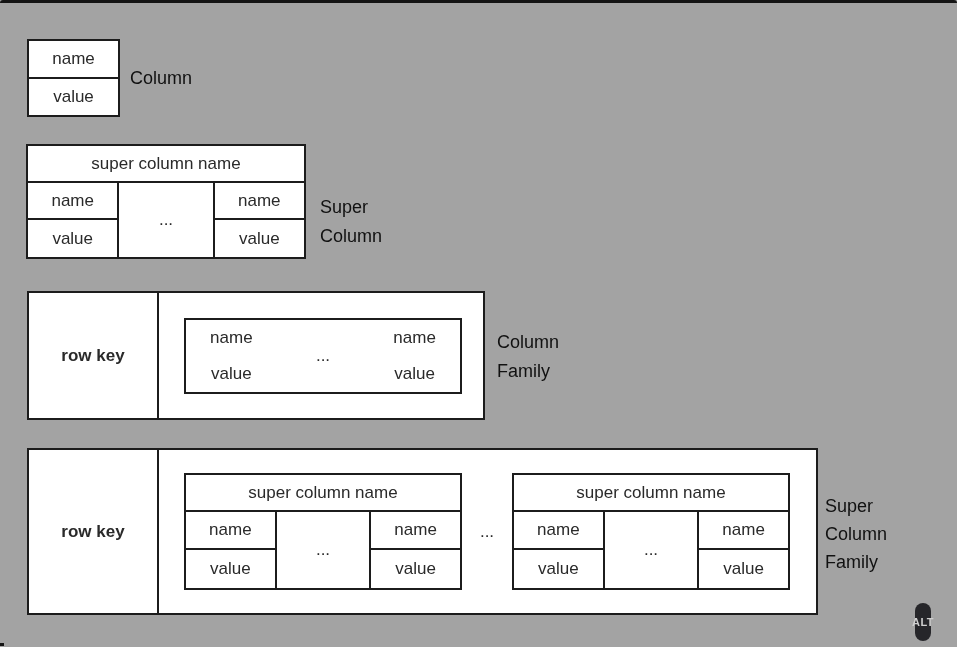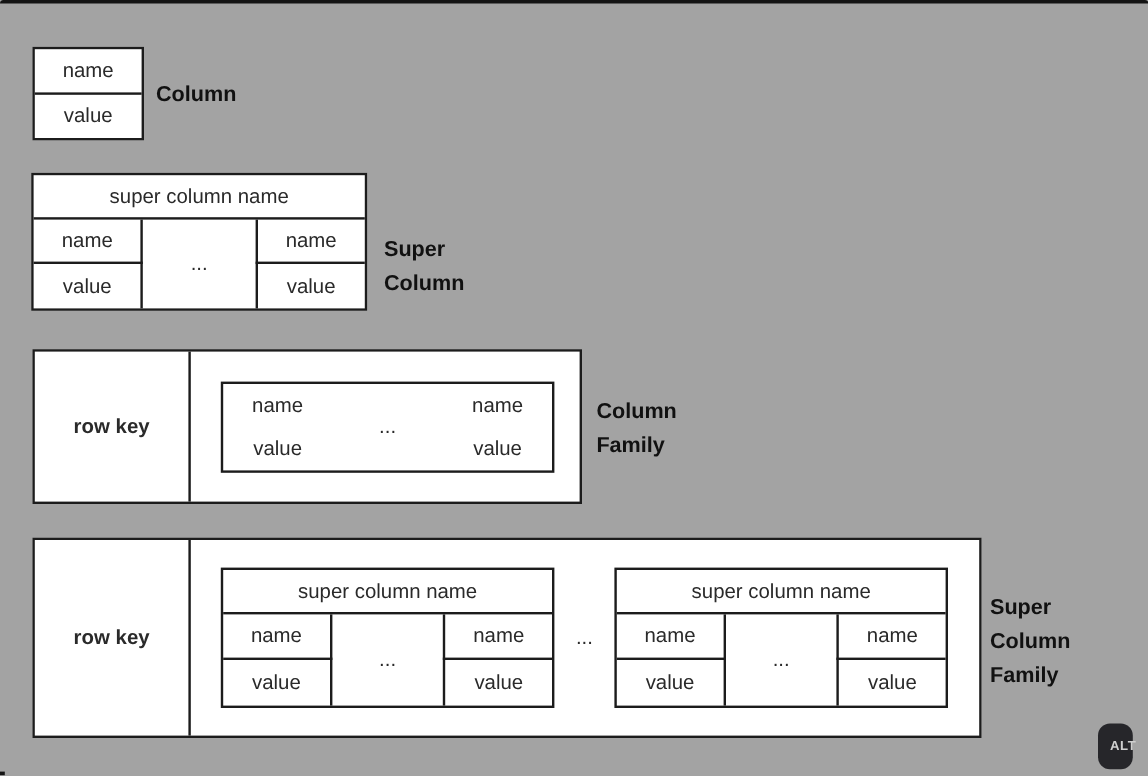--- a/index.html
+++ b/index.html
@@ -50,28 +50,28 @@
   
   .d3{left:27px;top:291px;width:458px;height:129px;}
   .cf-grid{width:278px;height:76px;border:2px solid var(--line);box-sizing:border-box;display:grid;grid-template-columns:1fr 1.02fr 1fr;grid-template-rows:1fr 1fr;background:#fff;}
 
   
   .d4{left:27px;top:448px;width:791px;height:167px;}
   .scf-block{width:278px;height:117px;border:2px solid var(--line);box-sizing:border-box;background:#fff;}
   .ellipsis-sep{width:50px;text-align:center;font-size:17px;color:var(--text);}
 
   
-  .lbl{position:absolute;font-weight:bold;font-size:18px;line-height:29px;color:var(--label);white-space:nowrap;}
+  .lbl{position:absolute;font-weight:normal;font-size:18px;line-height:29px;color:var(--label);white-space:nowrap;}
   .lbl-column{left:130px;top:64px;}
   .lbl-sc{left:320px;top:193px;}
   .lbl-cf{left:497px;top:328px;}
   .lbl-scf{left:825px;top:492px;line-height:28px;}
 
   
-  .alt-badge{position:absolute;left:915px;top:603px;width:16px;height:38px;background:var(--badge-bg);border-radius:10px;display:flex;align-items:center;justify-content:center;color:var(--badge-text);font-size:11px;font-weight:bold;letter-spacing:.5px;cursor:pointer;padding-left:13px;}
+  .alt-badge{position:absolute;left:915px;top:603px;width:16px;height:38px;background:var(--badge-bg);border-radius:10px;display:flex;align-items:center;justify-content:center;color:var(--badge-text);font-size:11px;font-weight:bold;letter-spacing:.5px;cursor:pointer;}
 </style>
 </head>
 <body>
 
 <div class="canvas">
 
   <div class="topbar"></div>
 
   <div class="box d1">
     <div class="cell">name</div>

